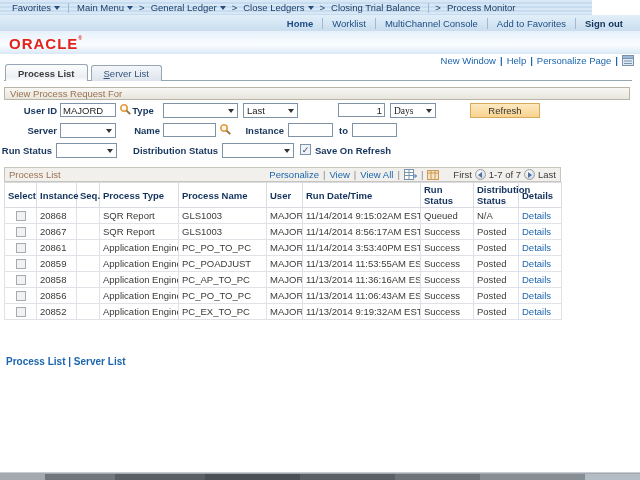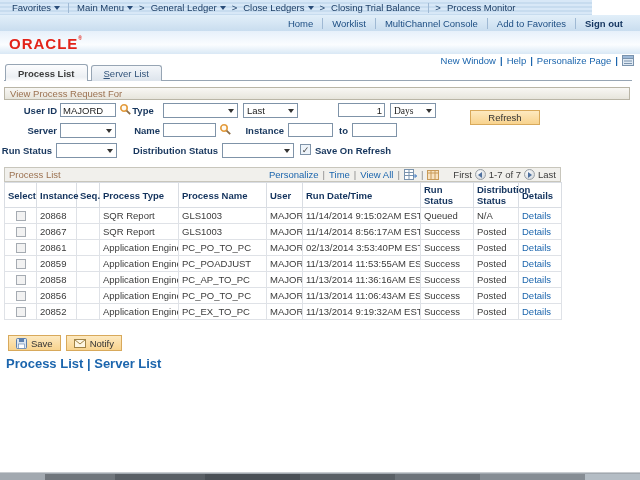--- a/index.html
+++ b/index.html
@@ -15,21 +15,21 @@
   .caret-sm { width:0; height:0; border-left:3px solid transparent; border-right:3px solid transparent;
     border-top:4px solid #2a4d79; display:inline-block; }
   .vline { width:1px; height:10px; background:#9fb9d4; margin:0 4px; }
   .gt { color:#1c3e66; padding:0 2px; }
 
   
   .nav-bar { position:absolute; top:15px; left:0; width:640px; height:16px;
     background:linear-gradient(180deg,#e2eff9,#c9ddef); display:flex; justify-content:flex-end;
     align-items:center; padding-right:8px; font-size:9.5px; }
   .nav-link { color:#1c4d82; padding:0 9px; border-left:1px solid #9fb9d4; cursor:pointer; }
-  .nav-link:first-child { border-left:none; }
+  .nav-link:first-child { border-left:none;font-weight:bold; }
   .nav-link.bold { font-weight:bold; color:#12335e; }
 
   
   .brand-band { position:absolute; top:31px; left:0; width:640px; height:23px;
     background:linear-gradient(180deg,#e6f0fa 0%, #fbfdff 60%, #d9e8f5 100%); }
   .oracle-logo { position:absolute; left:9px; top:35px; color:#e2231a; font-size:15px; font-weight:bold;
     letter-spacing:1px; }
   .oracle-logo .reg { font-size:5px; vertical-align:top; }
 
   
@@ -57,21 +57,21 @@
   .tbox { position:absolute; height:14px; border:1px solid #7f93a8; background:#fff; font-size:9.5px;
     padding:0 2px; font-family:"Liberation Sans",sans-serif; color:#222; }
   .tbox.right { text-align:right; }
   .ddbox { position:absolute; height:15px; border:1px solid #7f93a8; background:#fff; font-size:9.5px;
     color:#222; display:flex; align-items:center; justify-content:space-between; padding:0 3px; cursor:pointer; }
   .caret-dd { width:0; height:0; border-left:3px solid transparent; border-right:3px solid transparent;
     border-top:4px solid #333; }
   .lookup { position:absolute; width:13px; height:13px; cursor:pointer; }
   .btn-tan { background:linear-gradient(180deg,#fde9c0,#f8d38e); border:1px solid #d8a95b; font-size:9.5px;
     color:#333; display:flex; align-items:center; justify-content:center; cursor:pointer; }
-  .refresh-btn { position:absolute; left:470px; top:103px; width:70px; height:15px;margin-top:7px; }
+  .refresh-btn { position:absolute; left:470px; top:103px; width:70px; height:15px; }
   .cbx { position:absolute; width:11px; height:11px; border:1px solid #7f93a8; background:#eef4fa;
     font-size:9px; line-height:10px; text-align:center; color:#444; cursor:pointer; }
   .cbx.checked::after { content:"✓"; }
 
   
   .grid-titlebar { position:absolute; top:167px; left:4px; width:557px; height:15px;
     background:#f1f0ec; border:1px solid #c8c6bc; display:flex; align-items:center;
     justify-content:space-between; padding:0 4px; font-size:9.5px; }
   .grid-title { color:#9c7251; }
   .gt-right { display:flex; align-items:center; gap:4px; }
@@ -95,21 +95,21 @@
   .dlink { color:#1b65ad; cursor:pointer; text-decoration:none; }
   .rowcb { display:inline-block; width:10px; height:10px; border:1px solid #a5abb2; background:#f2f2f2;
     vertical-align:middle; cursor:pointer; }
   .c-sel { text-align:center; }
 
   
   .goback { position:absolute; top:319px; left:8px; font-size:9.5px; color:#1b65ad; cursor:pointer; }
   .goback .ak { text-decoration:underline; }
   .foot-btns { position:absolute; top:335px; left:8px; display:flex; gap:5px; }
   .btn-icon { height:16px; padding:0 7px; display:inline-flex; align-items:center; gap:4px; }
-  .bottomlinks { position:absolute; top:356px; left:6px; font-size:13px; font-weight:bold; color:#1b65ad; }
+  .bottomlinks { position:absolute; top:356px; left:6px; font-size:10px; font-weight:bold; color:#1b65ad; }
   .bottomlinks .blink { cursor:pointer; }
 
   
   .taskbar { position:absolute; bottom:0; left:0; width:640px; height:8px; background:#a2a9b0;
     border-top:1px solid #c8ccd0; }
   .tseg { position:absolute; top:1px; height:7px; }
 </style>
 </head>
 <body>
 
@@ -235,21 +235,21 @@
     <span class="caret-dd"></span>
   </div>
   <div class="cbx checked" id="sor-checkbox" style="left:300px; top:144px;"></div>
   <div class="flabel" style="left:315px; top:144px; width:90px; text-align:left;">Save On Refresh</div>
 
   <div class="grid-titlebar">
     <span class="grid-title">Process List</span>
     <span class="gt-right">
       <span class="tlink">Personalize</span>
       <span class="tsep">|</span>
-      <span class="tlink">Time</span>
+      <span class="tlink">View</span>
       <span class="tsep">|</span>
       <span class="tlink">View All</span>
       <span class="tsep">|</span>
       <svg width="13" height="11" viewBox="0 0 13 11">
         <rect x="0.5" y="0.5" width="9" height="10" fill="#fff" stroke="#7a93ad"></rect>
         <line x1="0.5" y1="3.5" x2="9.5" y2="3.5" stroke="#7a93ad"></line>
         <line x1="0.5" y1="6.5" x2="9.5" y2="6.5" stroke="#7a93ad"></line>
         <line x1="5" y1="0.5" x2="5" y2="10.5" stroke="#7a93ad"></line>
         <path d="M9 7 L12.5 7 M10.8 5.2 L12.5 7 L10.8 8.8" stroke="#3a78c2" fill="none"></path>
       </svg>
@@ -326,21 +326,21 @@
           <td>Posted</td>
           <td><a class="dlink">Details</a></td>
         </tr>
         <tr>
           <td class="c-sel"><span class="rowcb"></span></td>
           <td>20861</td>
           <td></td>
           <td>Application Engine</td>
           <td>PC_PO_TO_PC</td>
           <td>MAJORD</td>
-          <td>02/13/2014 3:53:40PM EST</td>
+          <td>11/14/2014 3:53:40PM EST</td>
           <td>Success</td>
           <td>Posted</td>
           <td><a class="dlink">Details</a></td>
         </tr>
         <tr>
           <td class="c-sel"><span class="rowcb"></span></td>
           <td>20859</td>
           <td></td>
           <td>Application Engine</td>
           <td>PC_POADJUST</td>
@@ -383,37 +383,20 @@
           <td>MAJORD</td>
           <td>11/13/2014 9:19:32AM EST</td>
           <td>Success</td>
           <td>Posted</td>
           <td><a class="dlink">Details</a></td>
         </tr>
       </tbody>
   </table>
 
 
-  <div class="foot-btns">
-    <span class="btn-tan btn-icon">
-      <svg width="11" height="11" viewBox="0 0 11 11">
-        <rect x="0.5" y="0.5" width="10" height="10" rx="1" fill="#dce6f0" stroke="#5b7fae"></rect>
-        <rect x="3" y="0.5" width="5" height="3.5" fill="#5b7fae"></rect>
-        <rect x="2.5" y="6" width="6" height="4.5" fill="#fff" stroke="#5b7fae" stroke-width="0.6"></rect>
-      </svg>
-      <span>Save</span>
-    </span>
-    <span class="btn-tan btn-icon">
-      <svg width="12" height="9" viewBox="0 0 12 9">
-        <rect x="0.5" y="0.5" width="11" height="8" fill="#fdf6e3" stroke="#a08347"></rect>
-        <path d="M0.5 0.5 L6 5 L11.5 0.5" fill="none" stroke="#a08347"></path>
-      </svg>
-      <span>Notify</span>
-    </span>
-  </div>
 
   <div class="bottomlinks">
     <span class="blink">Process List</span>
     <span>|</span>
     <span class="blink">Server List</span>
   </div>
 
   <div class="taskbar">
     <div class="tseg" style="left:45px; width:70px; background:#70767c;"></div>
     <div class="tseg" style="left:115px; width:90px; background:#595f65;"></div>

